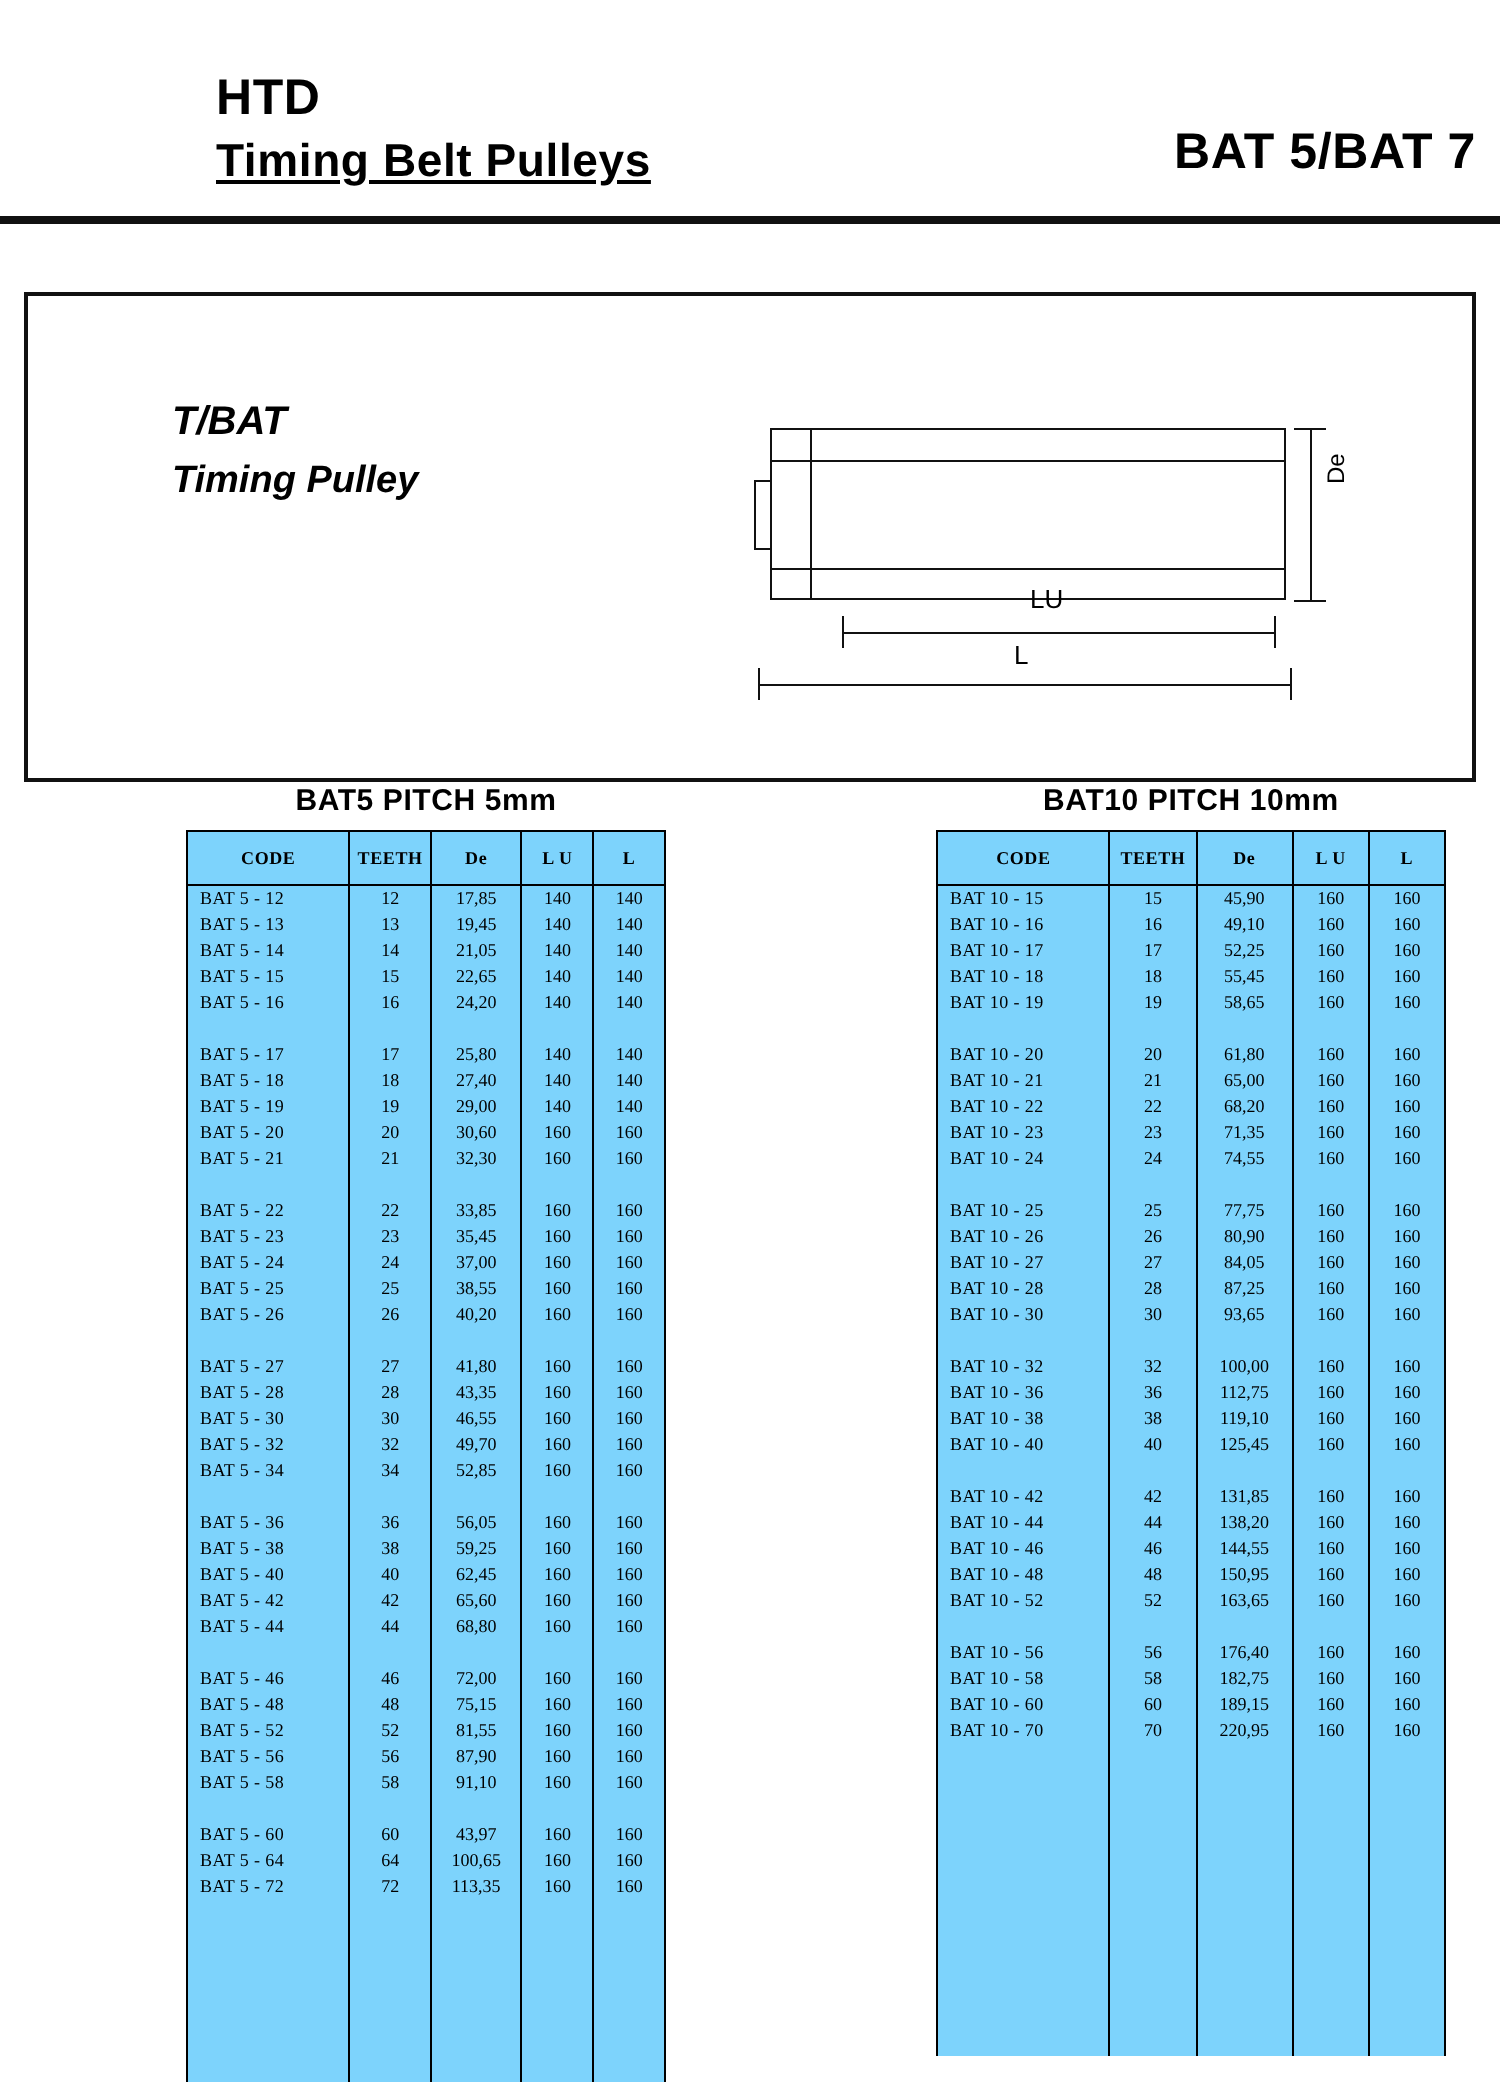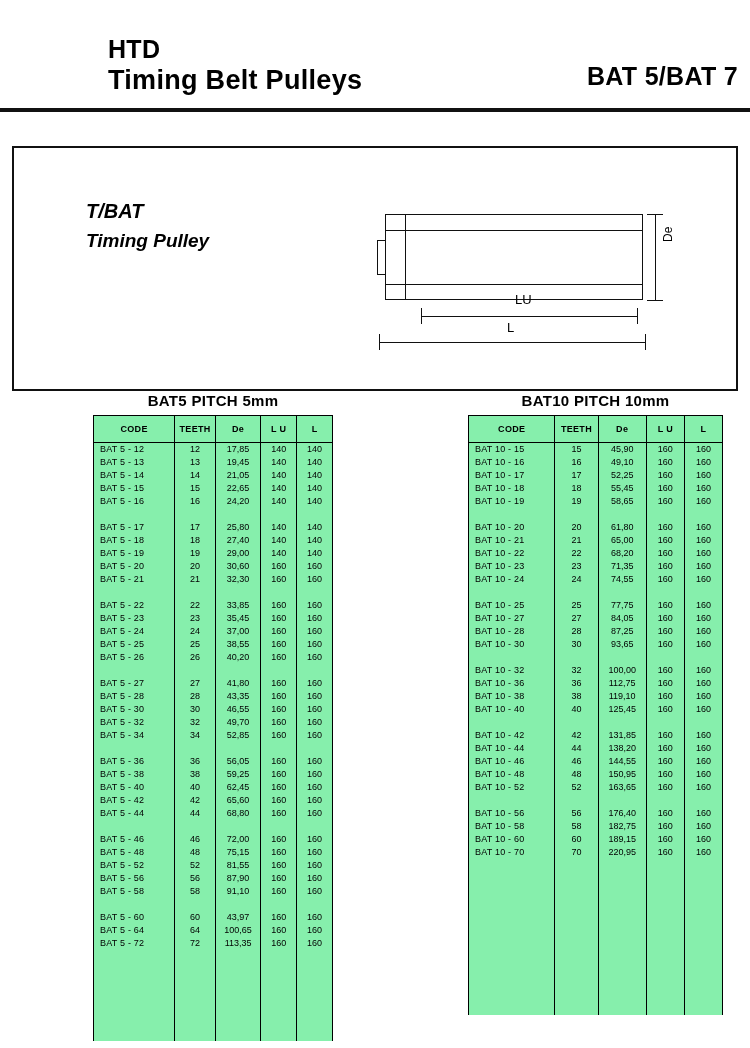--- a/index.html
+++ b/index.html
@@ -40,21 +40,22 @@
     font-weight: bold;
     line-height: 31px;
     letter-spacing: 0.3px;
   }
   .header-title-left .line1 {
     display: block;
     font-size: 25px;
   }
   .header-title-left .line2 {
     display: block;
-    font-size: 27px;
+    font-size: 23px;
+    text-decoration: underline;
   }
   .header-title-right {
     position: absolute;
     right: 12px;
     top: 28px;
     font-size: 25px;
     font-weight: bold;
     letter-spacing: 0.3px;
   }
   .header-rule {
@@ -261,23 +262,24 @@
 
   .table-caption {
     font-size: 15px;
     font-weight: bold;
     text-align: center;
     margin-bottom: 6px;
     letter-spacing: 0.3px;
   }
   table.spec {
     border-collapse: collapse;
-    background: #86efac;
+    background: #7dd3fc;
     width: 100%;
     table-layout: fixed;
+    font-family: Liberation Serif, serif;
   }
   table.spec th, table.spec td {
     border: 1px solid #000000;
     font-size: 9px;
     text-align: center;
     padding: 0;
     height: 13px;
     line-height: 13px;
   }
   table.spec th {
@@ -807,20 +809,27 @@
             <td>&nbsp;</td>
           </tr>
           <tr>
             <td class="code">BAT 10 - 25</td>
             <td>25</td>
             <td>77,75</td>
             <td>160</td>
             <td>160</td>
           </tr>
           <tr>
+            <td class="code">BAT 10 - 26</td>
+            <td>26</td>
+            <td>80,90</td>
+            <td>160</td>
+            <td>160</td>
+          </tr>
+          <tr>
             <td class="code">BAT 10 - 27</td>
             <td>27</td>
             <td>84,05</td>
             <td>160</td>
             <td>160</td>
           </tr>
           <tr>
             <td class="code">BAT 10 - 28</td>
             <td>28</td>
             <td>87,25</td>

